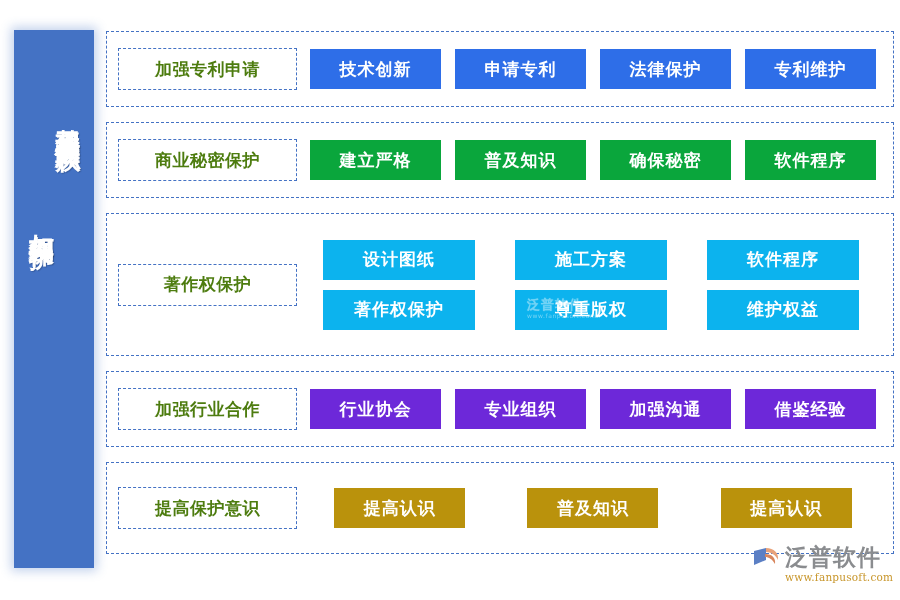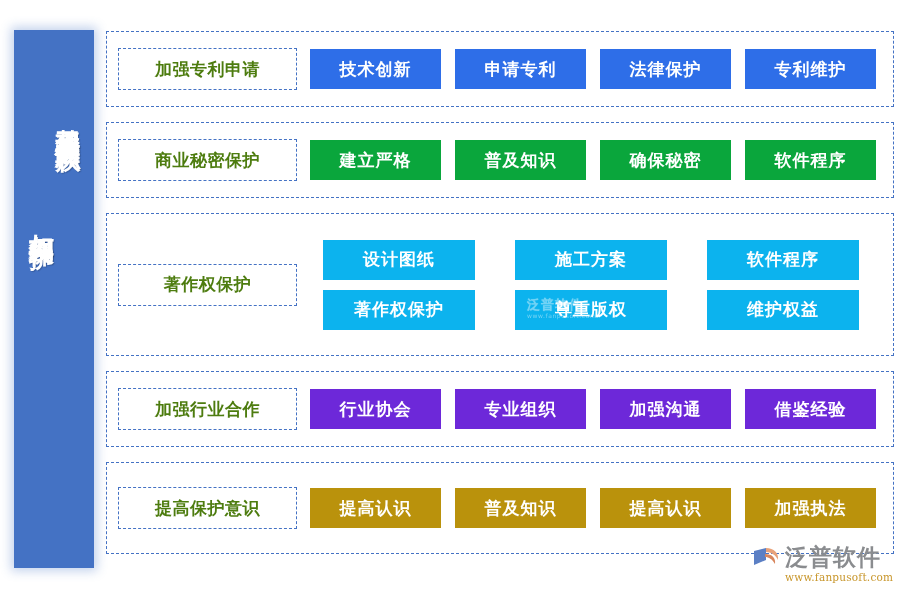--- a/index.html
+++ b/index.html
@@ -243,21 +243,20 @@
       <div class="chip c-olive">借鉴经验</div>
     </div>
   </div>
 
   <div class="row row-5">
     <div class="cat-label">提高保护意识</div>
     <div class="items">
       <div class="chip c-gold">提高认识</div>
       <div class="chip c-gold">普及知识</div>
       <div class="chip c-gold">提高认识</div>
-      <div class="chip c-gold">加强执法</div>
     </div>
   </div>
 
   <div class="watermark">
     <div class="wm-mark"></div>
     <div class="wm-text">泛普软件</div>
     <div class="wm-sub">www.fanpusoft.com</div>
   </div>
 
   <div class="brand">

